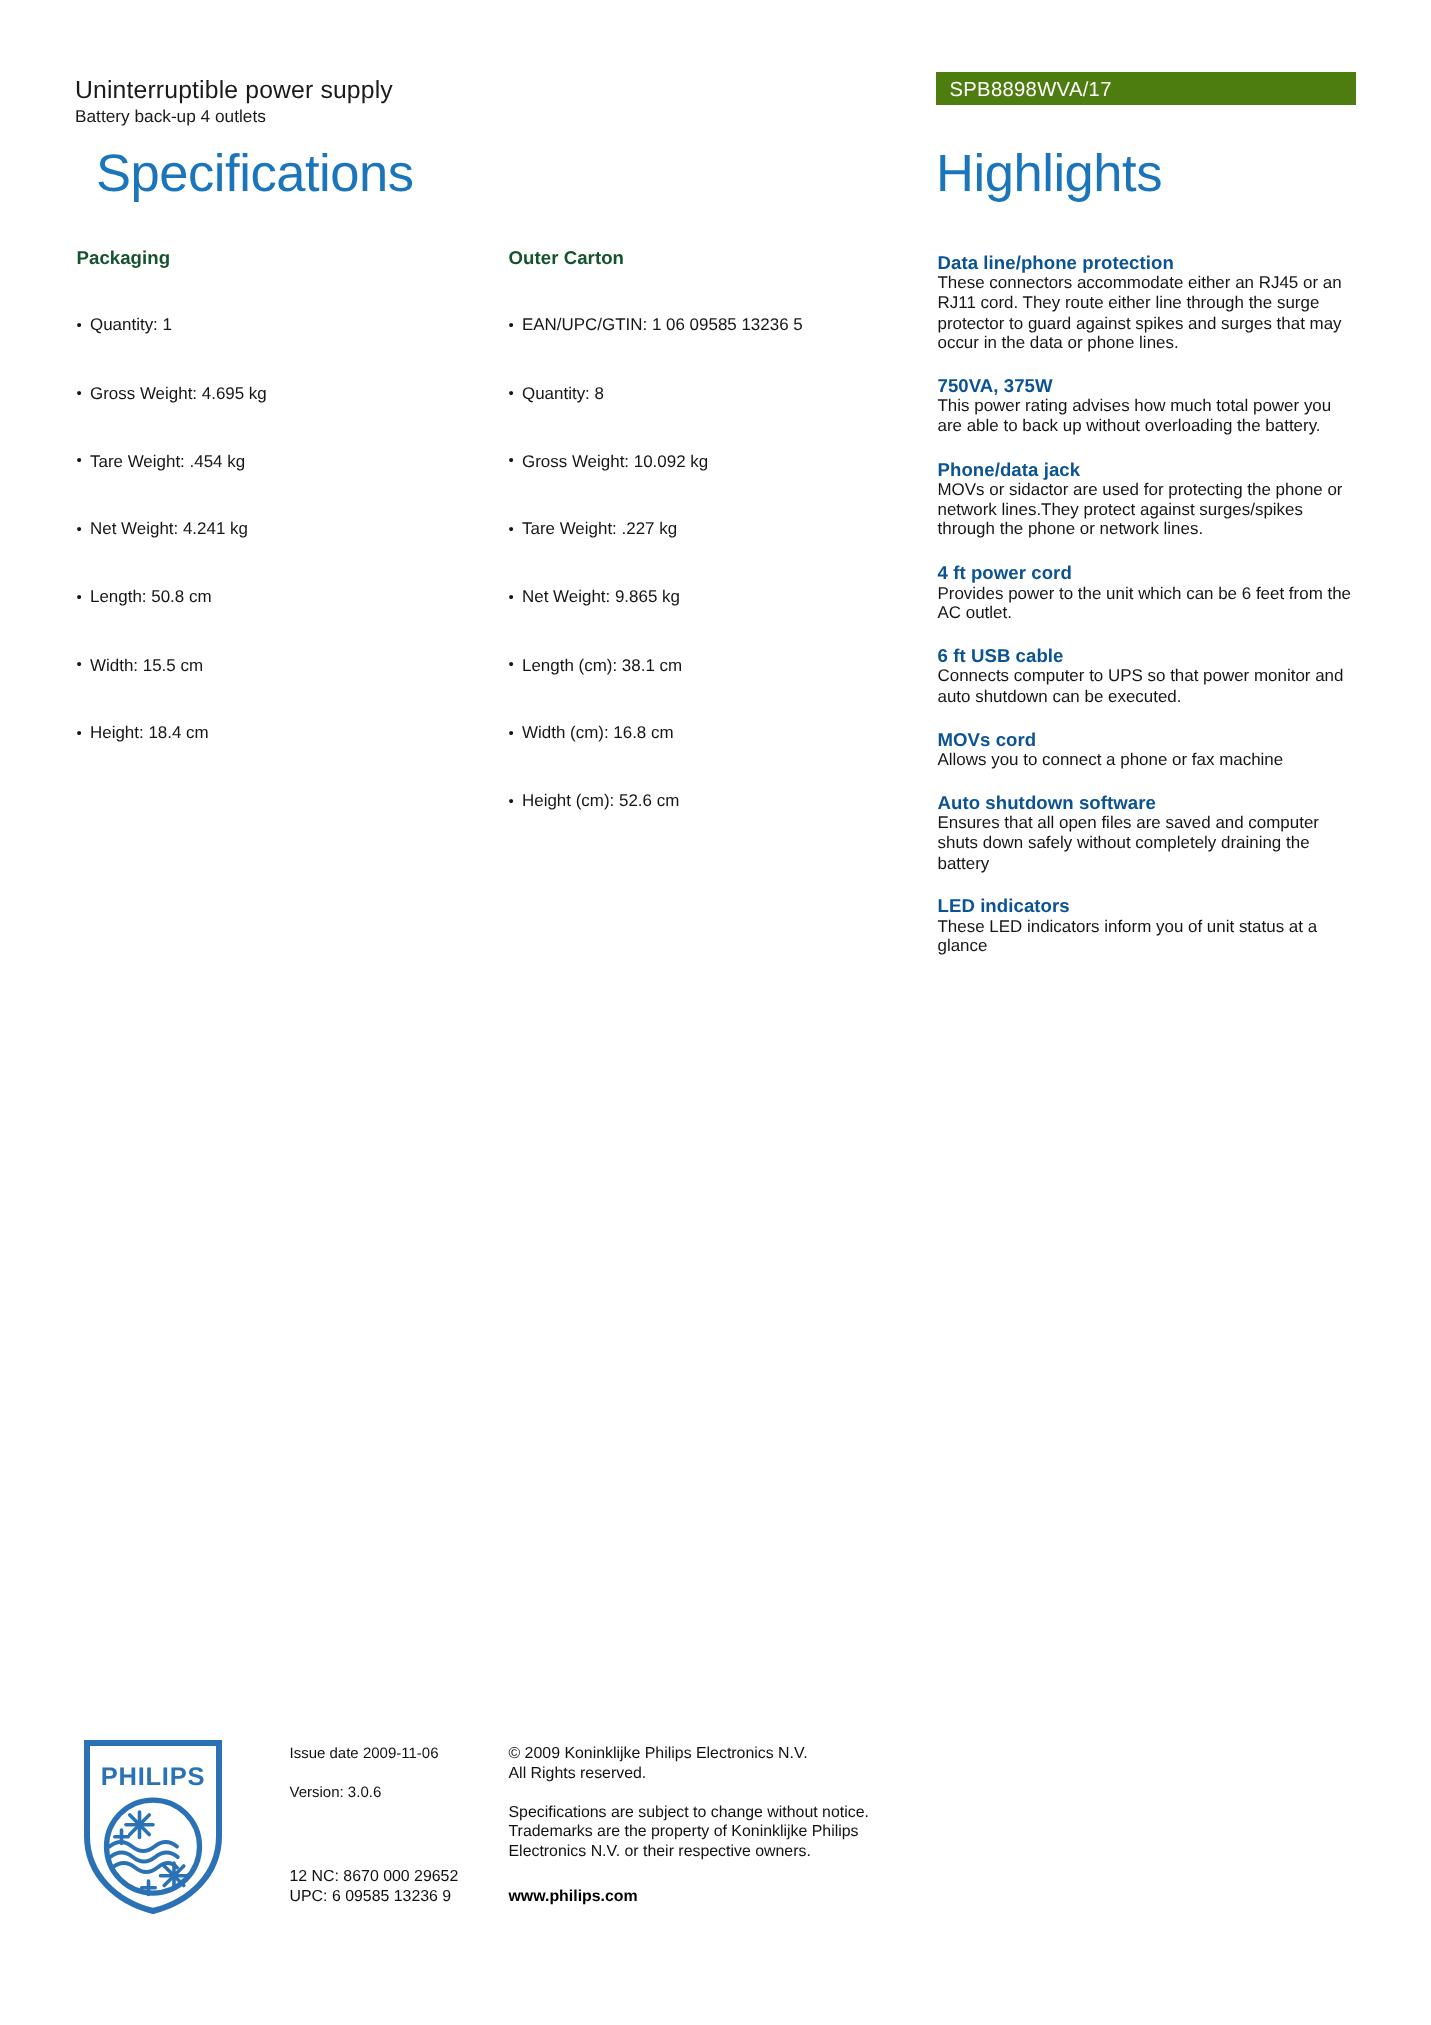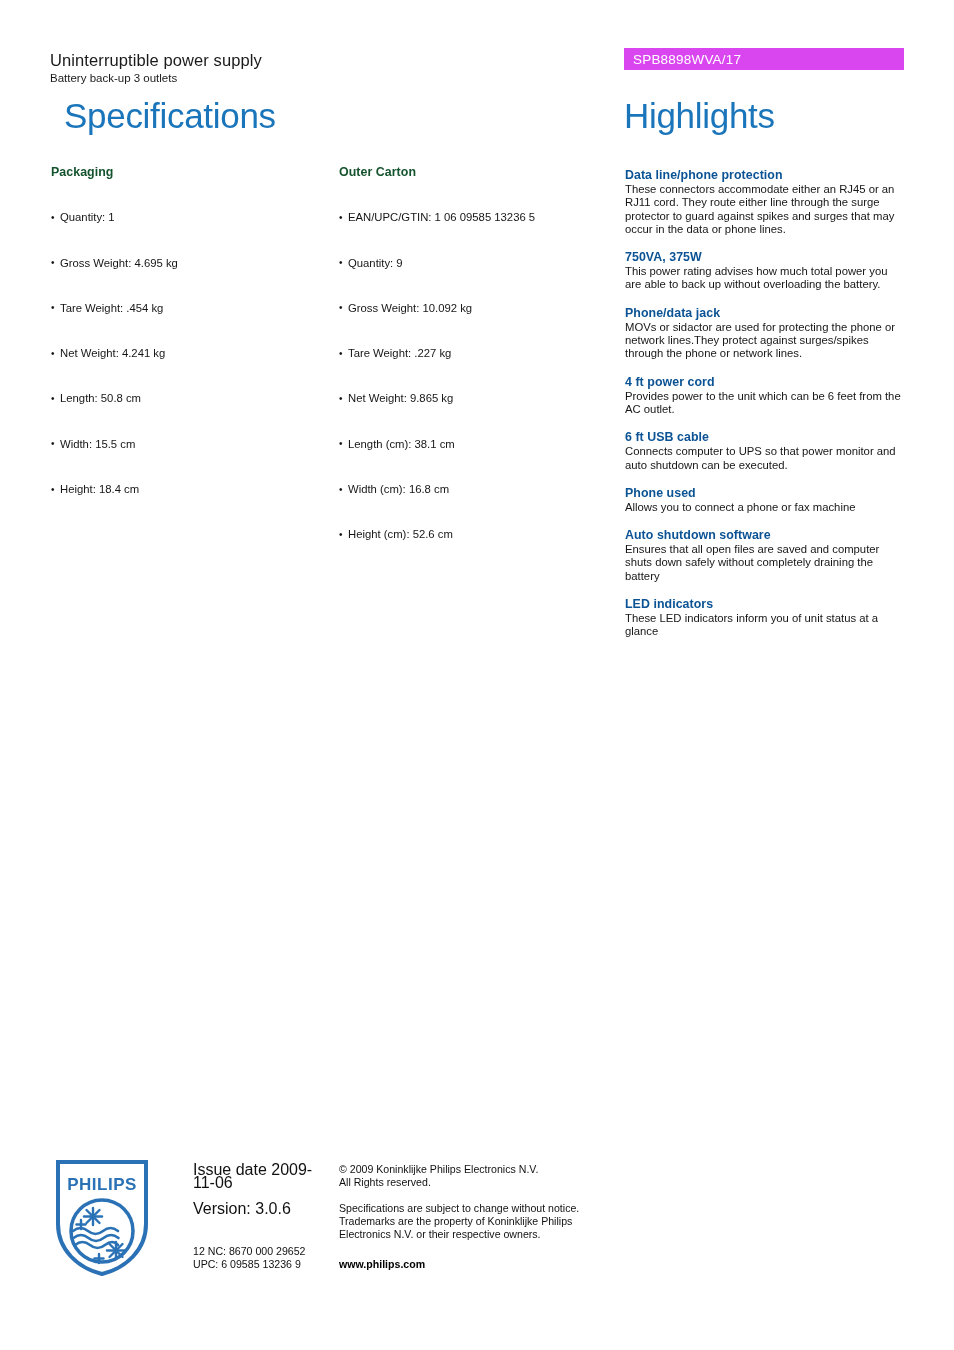--- a/index.html
+++ b/index.html
@@ -39,21 +39,21 @@
     font-weight: 400;
     color: #1a1a1a;
     white-space: nowrap;
   }
   .code-badge {
     position: absolute;
     left: 624px;
     top: 48px;
     width: 280px;
     height: 22px;
-    background: #d946ef;
+    background: #4d7c0f;
     color: #ffffff;
     font-size: 13.5px;
     font-weight: 400;
     display: flex;
     align-items: center;
     padding-left: 9px;
     box-sizing: border-box;
     letter-spacing: 0.2px;
   }
 
@@ -137,21 +137,21 @@
     left: 54px;
     top: 8px;
     width: 96px;
     height: 120px;
   }
   .footer-col-a {
     position: absolute;
     left: 193px;
     top: 13px;
     width: 140px;
-    font-size: 16px;
+    font-size: 10px;
     line-height: 13px;
     color: #111;
   }
   .footer-col-b {
     position: absolute;
     left: 339px;
     top: 13px;
     width: 260px;
     font-size: 10.6px;
     line-height: 13px;
@@ -176,21 +176,21 @@
     font-weight: bold;
     color: #000;
   }
 </style>
 </head>
 <body>
 
 <div class="page">
 
   <div class="product-title">Uninterruptible power supply</div>
-  <div class="product-subtitle">Battery back-up 3 outlets</div>
+  <div class="product-subtitle">Battery back-up 4 outlets</div>
 
   <div class="code-badge">
     <span>SPB8898WVA/17</span>
   </div>
 
   <div class="big-title spec">Specifications</div>
   <div class="big-title high">Highlights</div>
 
   <div class="spec-col col1">
     <div class="spec-head">Packaging</div>
@@ -202,21 +202,21 @@
       <li>Length: 50.8 cm</li>
       <li>Width: 15.5 cm</li>
       <li>Height: 18.4 cm</li>
     </ul>
   </div>
 
   <div class="spec-col col2">
     <div class="spec-head">Outer Carton</div>
     <ul class="spec-list">
       <li>EAN/UPC/GTIN: 1 06 09585 13236 5</li>
-      <li>Quantity: 9</li>
+      <li>Quantity: 8</li>
       <li>Gross Weight: 10.092 kg</li>
       <li>Tare Weight: .227 kg</li>
       <li>Net Weight: 9.865 kg</li>
       <li>Length (cm): 38.1 cm</li>
       <li>Width (cm): 16.8 cm</li>
       <li>Height (cm): 52.6 cm</li>
     </ul>
   </div>
 
   <div class="highlights">
@@ -234,21 +234,21 @@
     </div>
     <div class="hl-item">
       <div class="hl-title">4 ft power cord</div>
       <div class="hl-desc">Provides power to the unit which can be 6 feet from the AC outlet.</div>
     </div>
     <div class="hl-item">
       <div class="hl-title">6 ft USB cable</div>
       <div class="hl-desc">Connects computer to UPS so that power monitor and auto shutdown can be executed.</div>
     </div>
     <div class="hl-item">
-      <div class="hl-title">Phone used</div>
+      <div class="hl-title">MOVs cord</div>
       <div class="hl-desc">Allows you to connect a phone or fax machine</div>
     </div>
     <div class="hl-item">
       <div class="hl-title">Auto shutdown software</div>
       <div class="hl-desc">Ensures that all open files are saved and computer shuts down safely without completely draining the battery</div>
     </div>
     <div class="hl-item">
       <div class="hl-title">LED indicators</div>
       <div class="hl-desc">These LED indicators inform you of unit status at a glance</div>
     </div>

